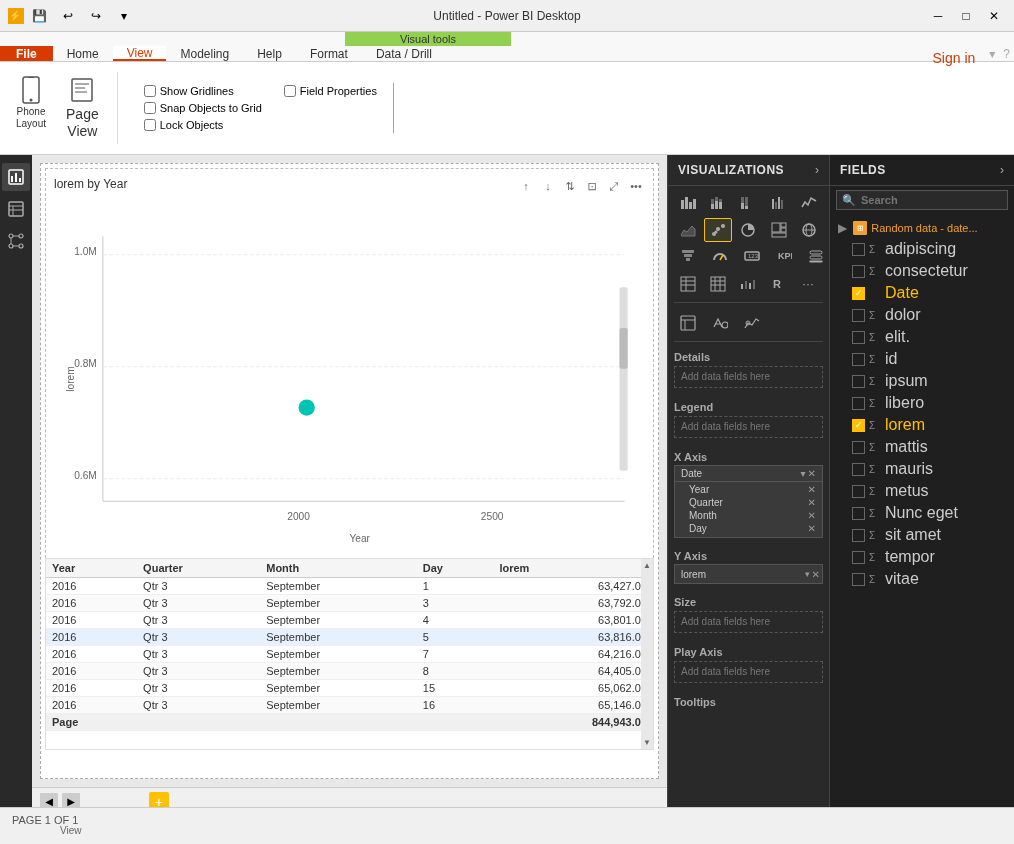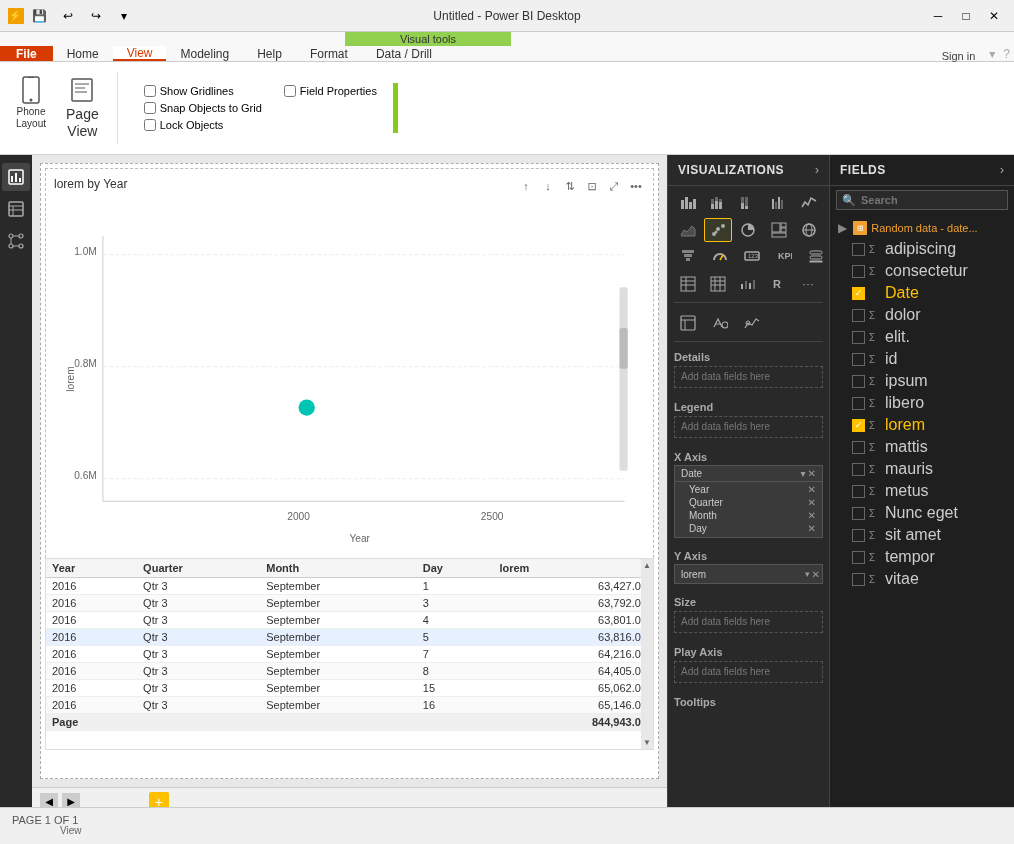--- a/index.html
+++ b/index.html
@@ -125,21 +125,21 @@
       <div style="position:absolute; left: 345px; top: 0; background: #92d050; padding: 1px 55px; font-size: 11px; color: #333; font-weight:500; z-index:2;">Visual tools</div>
     </div>
     <div class="ribbon-tabs" style="height:30px; padding-top:14px;">
       <button class="ribbon-tab file">File</button>
       <button class="ribbon-tab">Home</button>
       <button class="ribbon-tab active">View</button>
       <button class="ribbon-tab">Modeling</button>
       <button class="ribbon-tab">Help</button>
       <button class="ribbon-tab">Format</button>
       <button class="ribbon-tab">Data / Drill</button>
-      <span class="sign-in" style="margin-left:auto; cursor:pointer; font-size:11px; color:#404040;">Sign in</span>
+      <span class="sign-in" style="margin-left:auto; cursor:pointer; font-size:14px; color:#c2410c;">Sign in</span>
       <span style="color:#aaa; font-size:12px; display:flex; align-items:center; padding:0 4px;">▾</span>
       <span style="color:#aaa; font-size:12px; display:flex; align-items:center; padding:0 4px;">?</span>
     </div>
   </div>
   <div class="ribbon-body">
 
     <div style="display:flex; flex-direction:row; gap:4px; align-items:flex-start; border-right:1px solid #ddd; padding-right:10px; margin-right:6px;">
       <button class="ribbon-big-btn">
         <svg width="22" height="28" viewBox="0 0 22 28" fill="none" xmlns="http://www.w3.org/2000/svg">
             <rect x="3" y="1" width="16" height="26" rx="2" stroke="#555" stroke-width="1.5" fill="none"></rect>
@@ -151,21 +151,21 @@
       <button class="ribbon-big-btn">
         <svg width="22" height="28" viewBox="0 0 22 28" fill="none" xmlns="http://www.w3.org/2000/svg">
             <rect x="1" y="3" width="20" height="22" rx="1" stroke="#555" stroke-width="1.5" fill="none"></rect>
             <line x1="4" y1="8" x2="18" y2="8" stroke="#555" stroke-width="1"></line>
             <line x1="4" y1="12" x2="14" y2="12" stroke="#555" stroke-width="1"></line>
             <line x1="4" y1="16" x2="16" y2="16" stroke="#555" stroke-width="1"></line>
           </svg>
         <span style="font-size:14px; color:#333; text-align:center; line-height:1.2;">Page<br>View</span>
       </button>
     </div>
-    <div style="border-right:5px solid #84cc16; padding-right:12px; margin-right:6px;">
+    <div style="border-right:1px solid #84cc16; padding-right:12px; margin-right:6px;">
       <div style="display:flex; flex-direction:column; gap:1px;">
         <div style="display:flex; gap:2px;">
           <div style="display:flex; flex-direction:column; gap:1px;">
             <label class="ribbon-checkbox-row">
               <input type="checkbox" style="">
               <span>Show Gridlines</span>
             </label>
             <label class="ribbon-checkbox-row">
               <input type="checkbox" style="">
               <span>Snap Objects to Grid</span>

